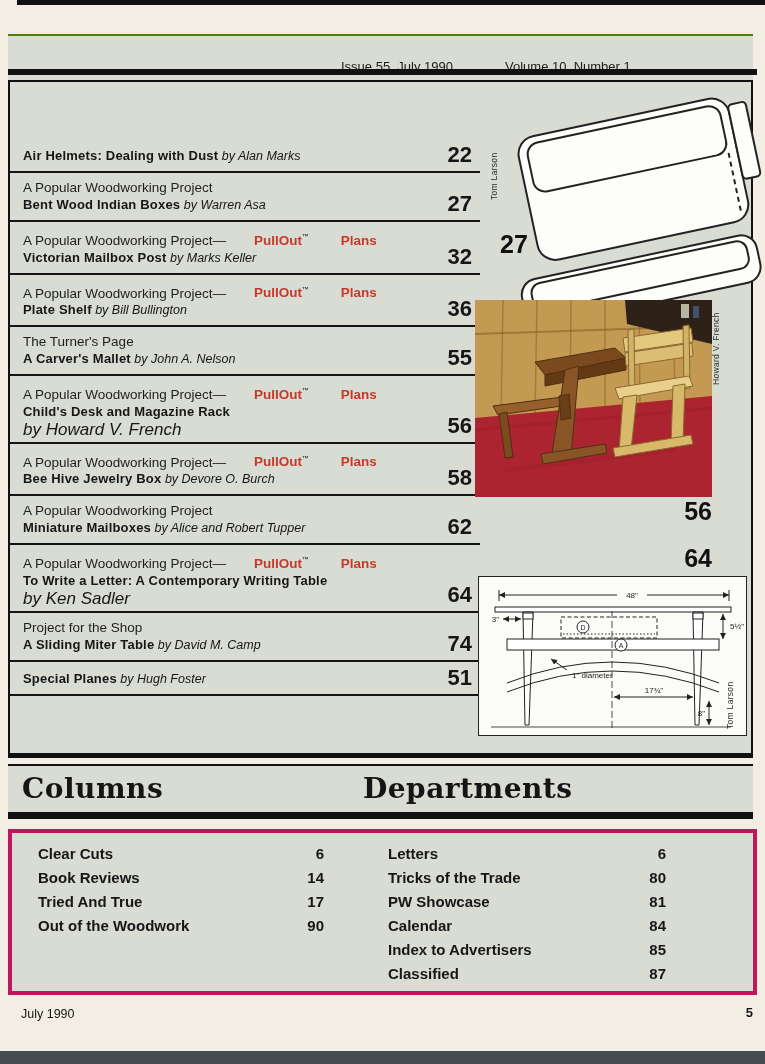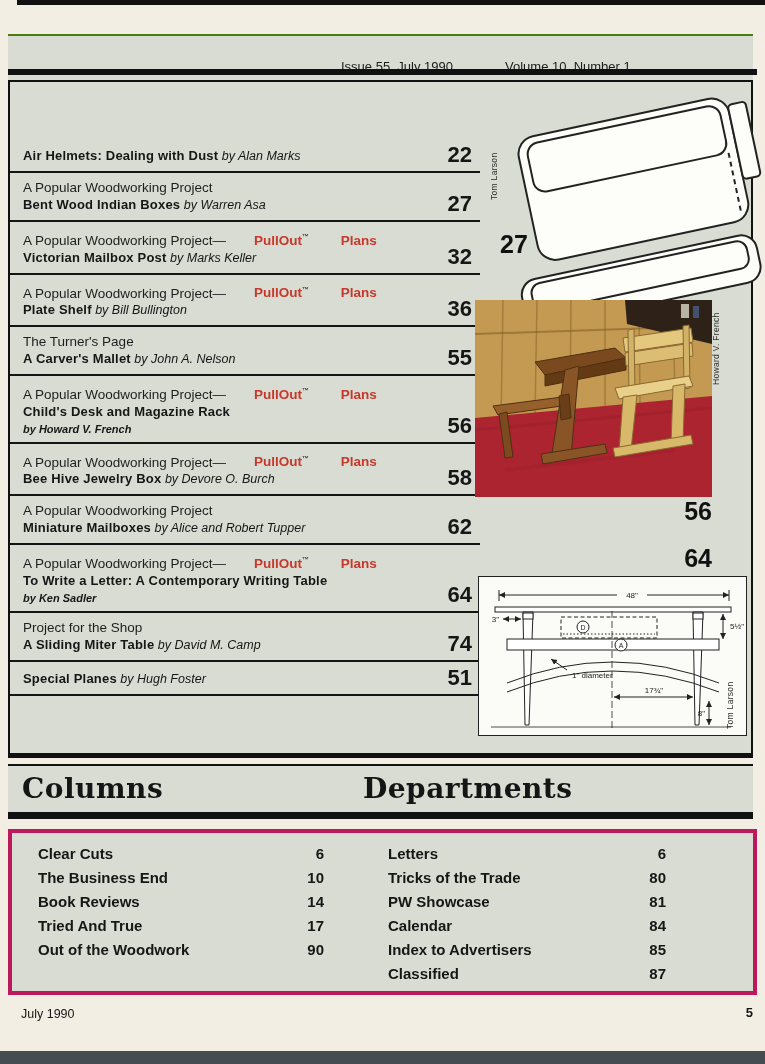--- a/index.html
+++ b/index.html
@@ -20,21 +20,21 @@
   
   .toc{position:absolute;left:0;top:57px;width:470px;}
   .entry{position:relative;border-bottom:2.5px solid var(--ink);padding:7px 55px 5px 13px;}
   .entry.wide{padding-right:8px;}
   .kicker{font-size:13.5px;line-height:15px;color:#1e1e1e;white-space:nowrap;}
   .red{color:var(--red);font-weight:700;margin-left:28px;}
   .tm{font-size:7px;vertical-align:super;color:#444;font-weight:700;}
   .trow{white-space:nowrap;}
   .title{font-weight:700;font-size:13px;line-height:20px;letter-spacing:.2px;}
   .author{font-style:italic;font-size:12.5px;}
-  .author-line{font-style:italic;font-size:11px;line-height:15px;font-weight:bold;}
+  .author-line{font-style:italic;font-size:17px;line-height:15px;}
   .page{position:absolute;right:8px;bottom:3px;font-weight:700;font-size:22px;}
   
   .fig-num{font-weight:700;font-size:25px;color:#111;}
   .num-right{width:50px;text-align:right;}
   .vtext{position:absolute;transform:rotate(-90deg);transform-origin:left top;
     white-space:nowrap;font-size:8.5px;color:#2c2c2c;letter-spacing:.3px;}
   .tech{left:478px;top:576px;width:267px;height:158px;background:#fbfbf8;border:1.5px solid #222;}
   
   .bottom-band{left:8px;top:764px;width:745px;height:46px;background:var(--panel);
     border-top:2px solid #111;border-bottom:7px solid #111;}
@@ -247,24 +247,20 @@
   <span class="band-title bt-columns">Columns</span>
 </div>
 
 <div class="abs lists-box">
   <div class="list-col col-left">
       <div class="lrow">
         <span>Clear Cuts</span>
         <span>6</span>
       </div>
       <div class="lrow">
-        <span>The Business End</span>
-        <span>10</span>
-      </div>
-      <div class="lrow">
         <span>Book Reviews</span>
         <span>14</span>
       </div>
       <div class="lrow">
         <span>Tried And True</span>
         <span>17</span>
       </div>
       <div class="lrow">
         <span>Out of the Woodwork</span>
         <span>90</span>

